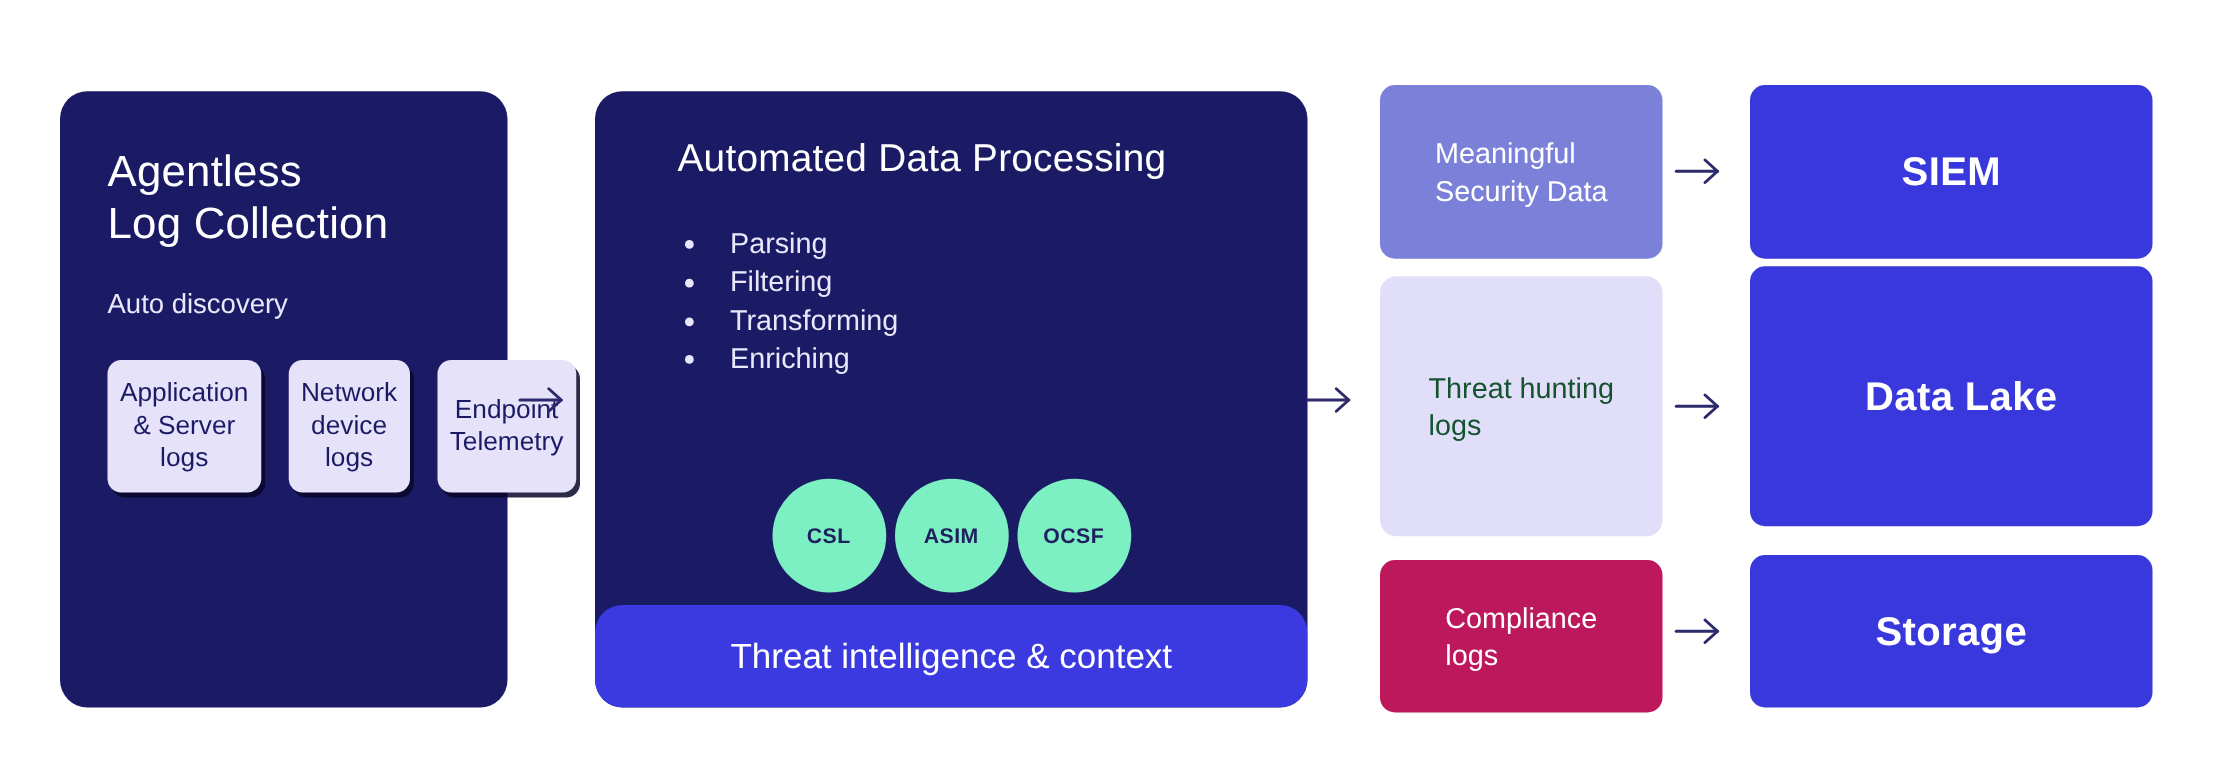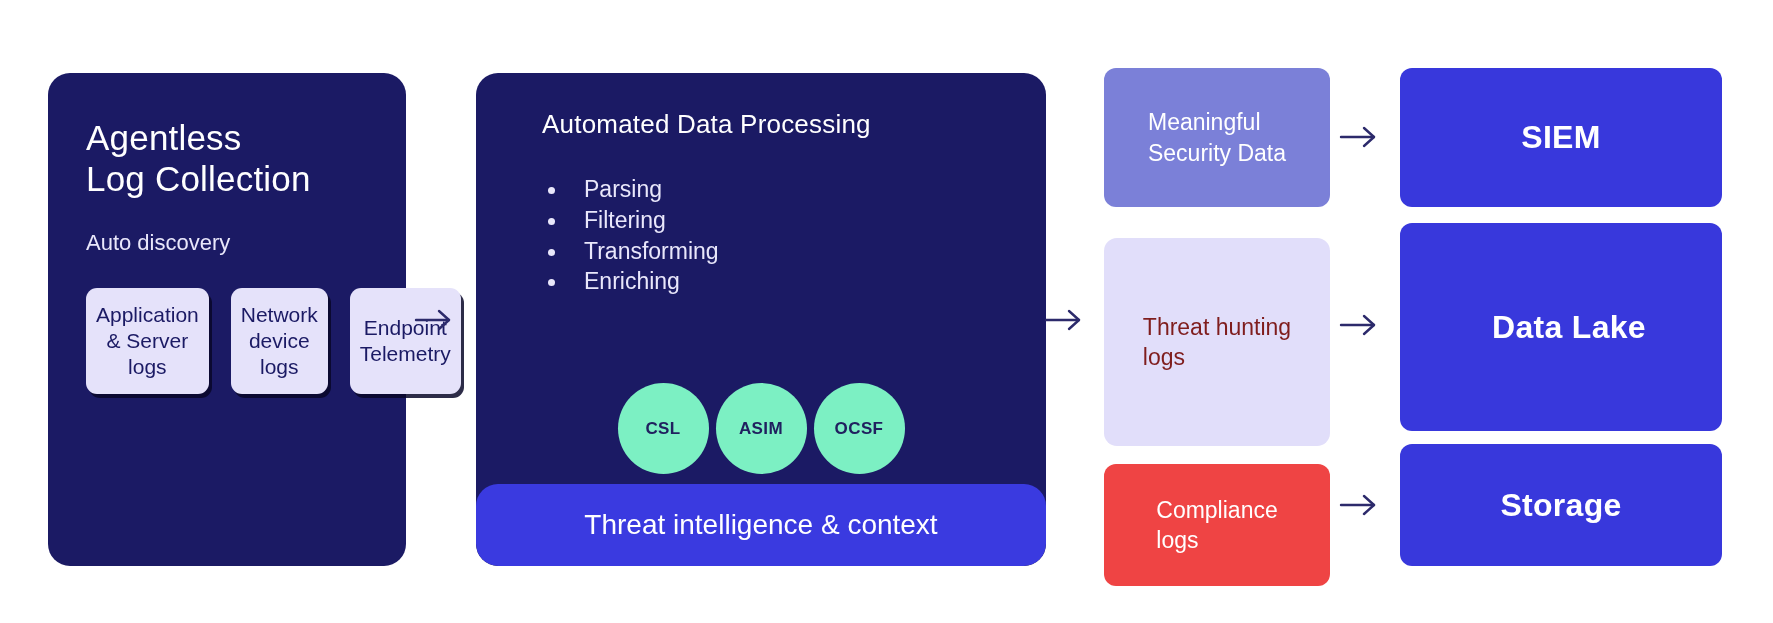--- a/index.html
+++ b/index.html
@@ -86,21 +86,21 @@
     height: 493px;
     background: #1b1a64;
     border-radius: 22px;
     overflow: hidden;
   }
   .processing-inner {
     padding: 36px 44px 0 66px;
   }
   .processing-title {
     color: #ffffff;
-    font-size: 26px;
+    font-size: 31px;
     font-weight: 400;
     letter-spacing: .2px;
   }
   .bullets {
     margin: 34px 0 0 0;
     padding: 0;
     list-style: none;
   }
   .bullets li {
     color: #e9e7fb;
@@ -169,41 +169,41 @@
     align-items: center;
     justify-content: center;
     text-align: left;
     font-size: 23px;
     line-height: 1.32;
     white-space: pre-line;
     box-sizing: border-box;
     padding: 10px;
   }
   .cat-1 { top: 68px;  height: 139px; background: #7b80d8; color: #ffffff; }
-  .cat-2 { top: 238px; height: 208px; background: #e1defa; color: #7f1d1d; border-radius: 13px; }
-  .cat-3 { top: 464px; height: 122px; background: #ef4444; color: #ffffff; }
+  .cat-2 { top: 221px; height: 208px; background: #e1defa; color: #14532d; border-radius: 13px; }
+  .cat-3 { top: 448px; height: 122px; background: #be185d; color: #ffffff; }
 
   
   .dest-box {
     position: absolute;
     left: 1400px;
     width: 322px;
     border-radius: 12px;
     background: #3838dc;
     color: #ffffff;
     display: flex;
     align-items: center;
     justify-content: center;
     font-size: 32px;
     font-weight: 700;
     letter-spacing: .3px;
     box-sizing: border-box;
   }
   .dest-1 { top: 68px;  height: 139px; }
-  .dest-2 { top: 223px; height: 208px; padding-left: 16px; }
+  .dest-2 { top: 213px; height: 208px; padding-left: 16px; }
   .dest-3 { top: 444px; height: 122px; }
 </style>
 </head>
 <body>
 
 <div id="canvas">
 
   <div class="panel-collection">
     <div class="collection-title">Agentless
 Log Collection</div>

